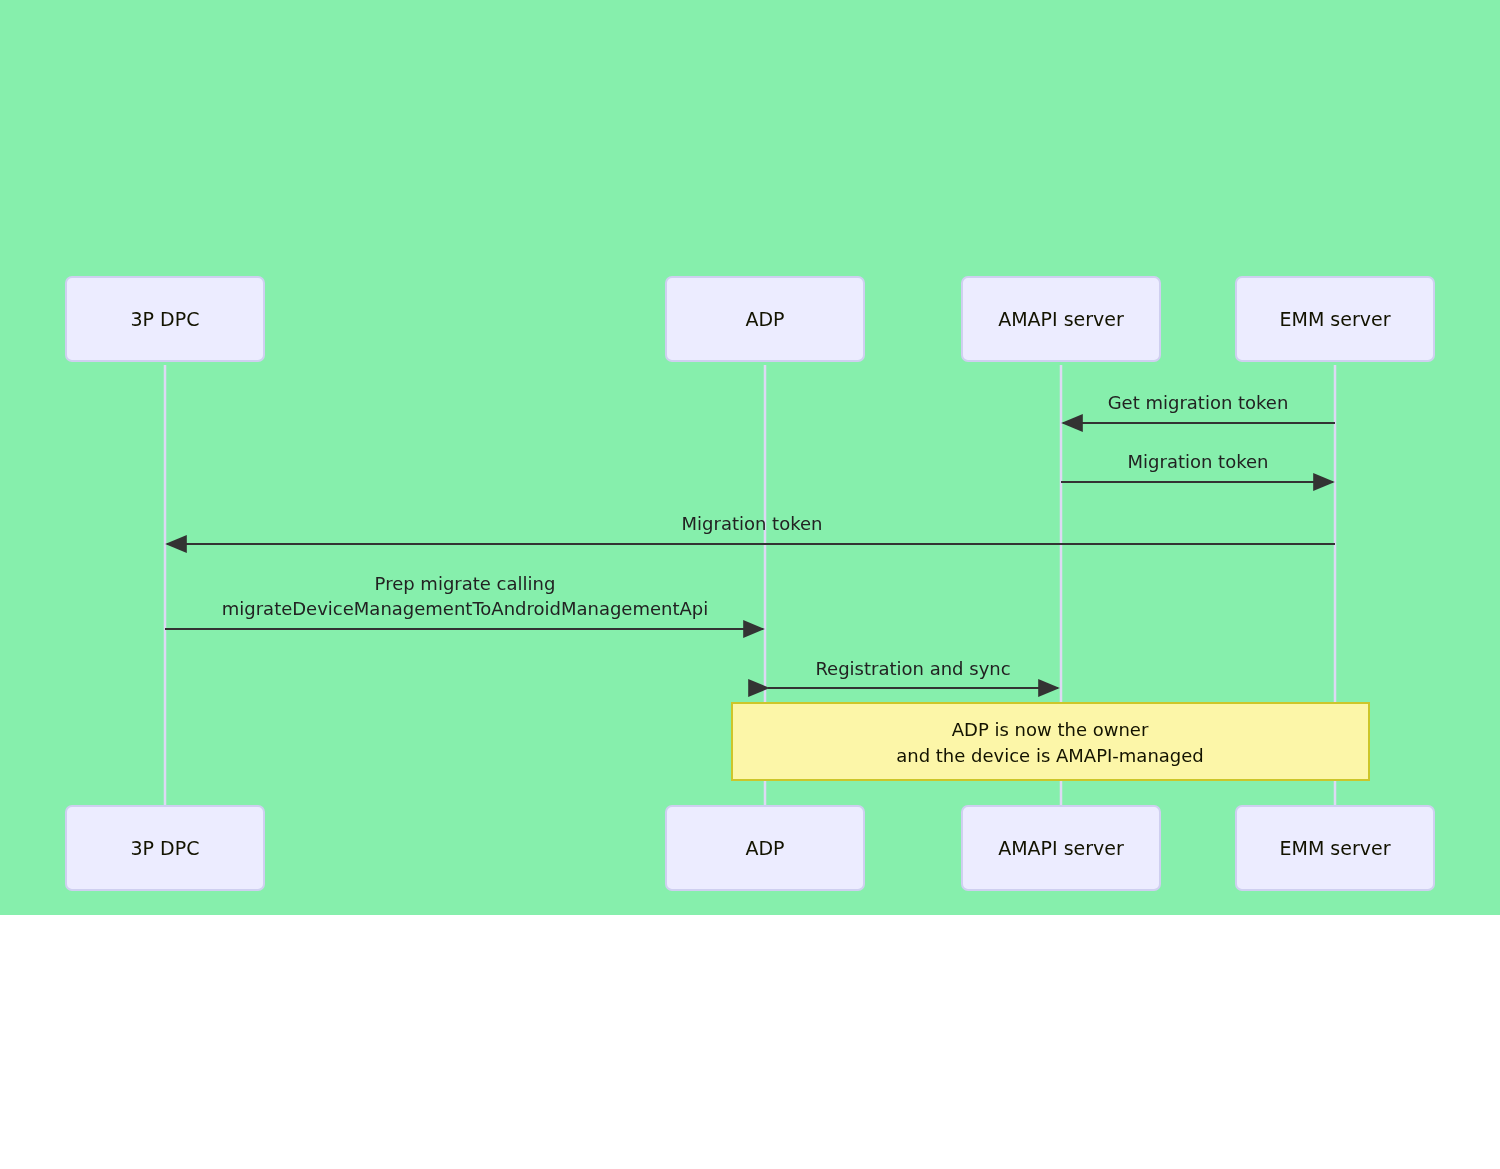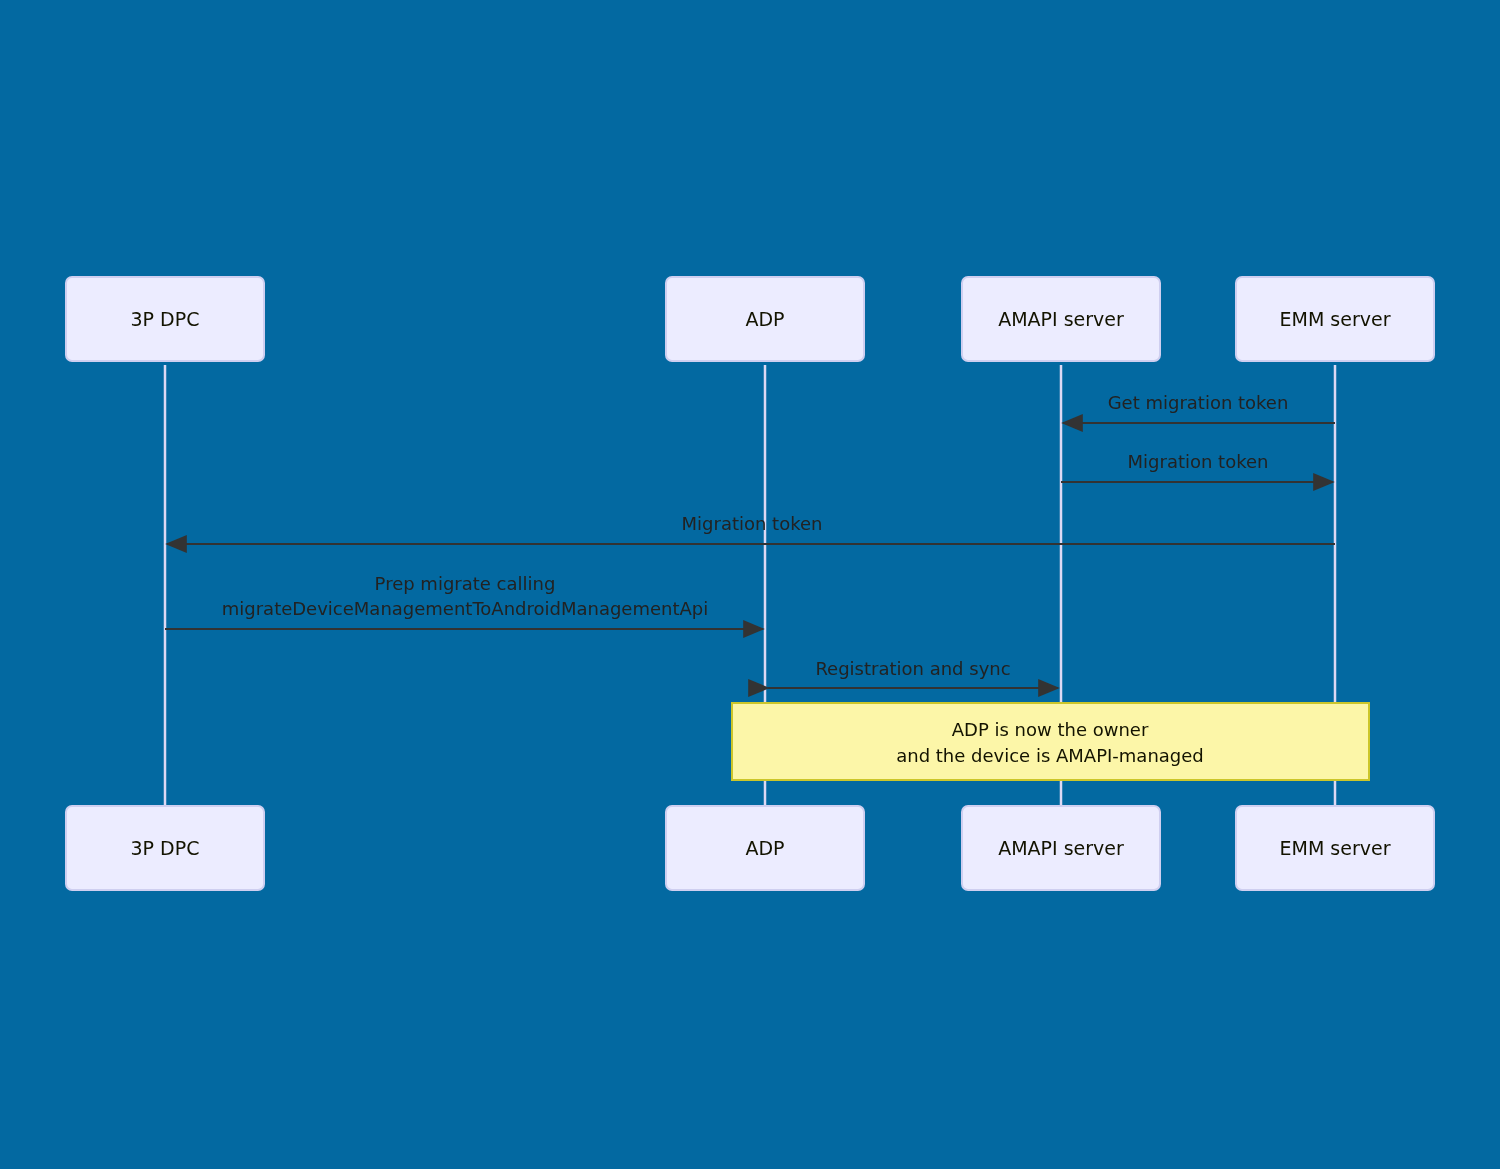--- a/index.html
+++ b/index.html
@@ -9,22 +9,22 @@
   }
   body {
     width: 1500px;
     height: 1169px;
     font-family: "DejaVu Sans", sans-serif;
     overflow: hidden;
   }
   #diagram-root {
     position: relative;
     width: 1500px;
-    height: 1169px;
-    background: #0369a1;
+    height: 915px;
+    background: #86efac;
   }
   svg.seq-svg {
     position: absolute;
     top: 0;
     left: 0;
     width: 1500px;
     height: 1169px;
     display: block;
   }
   .participant-box {

